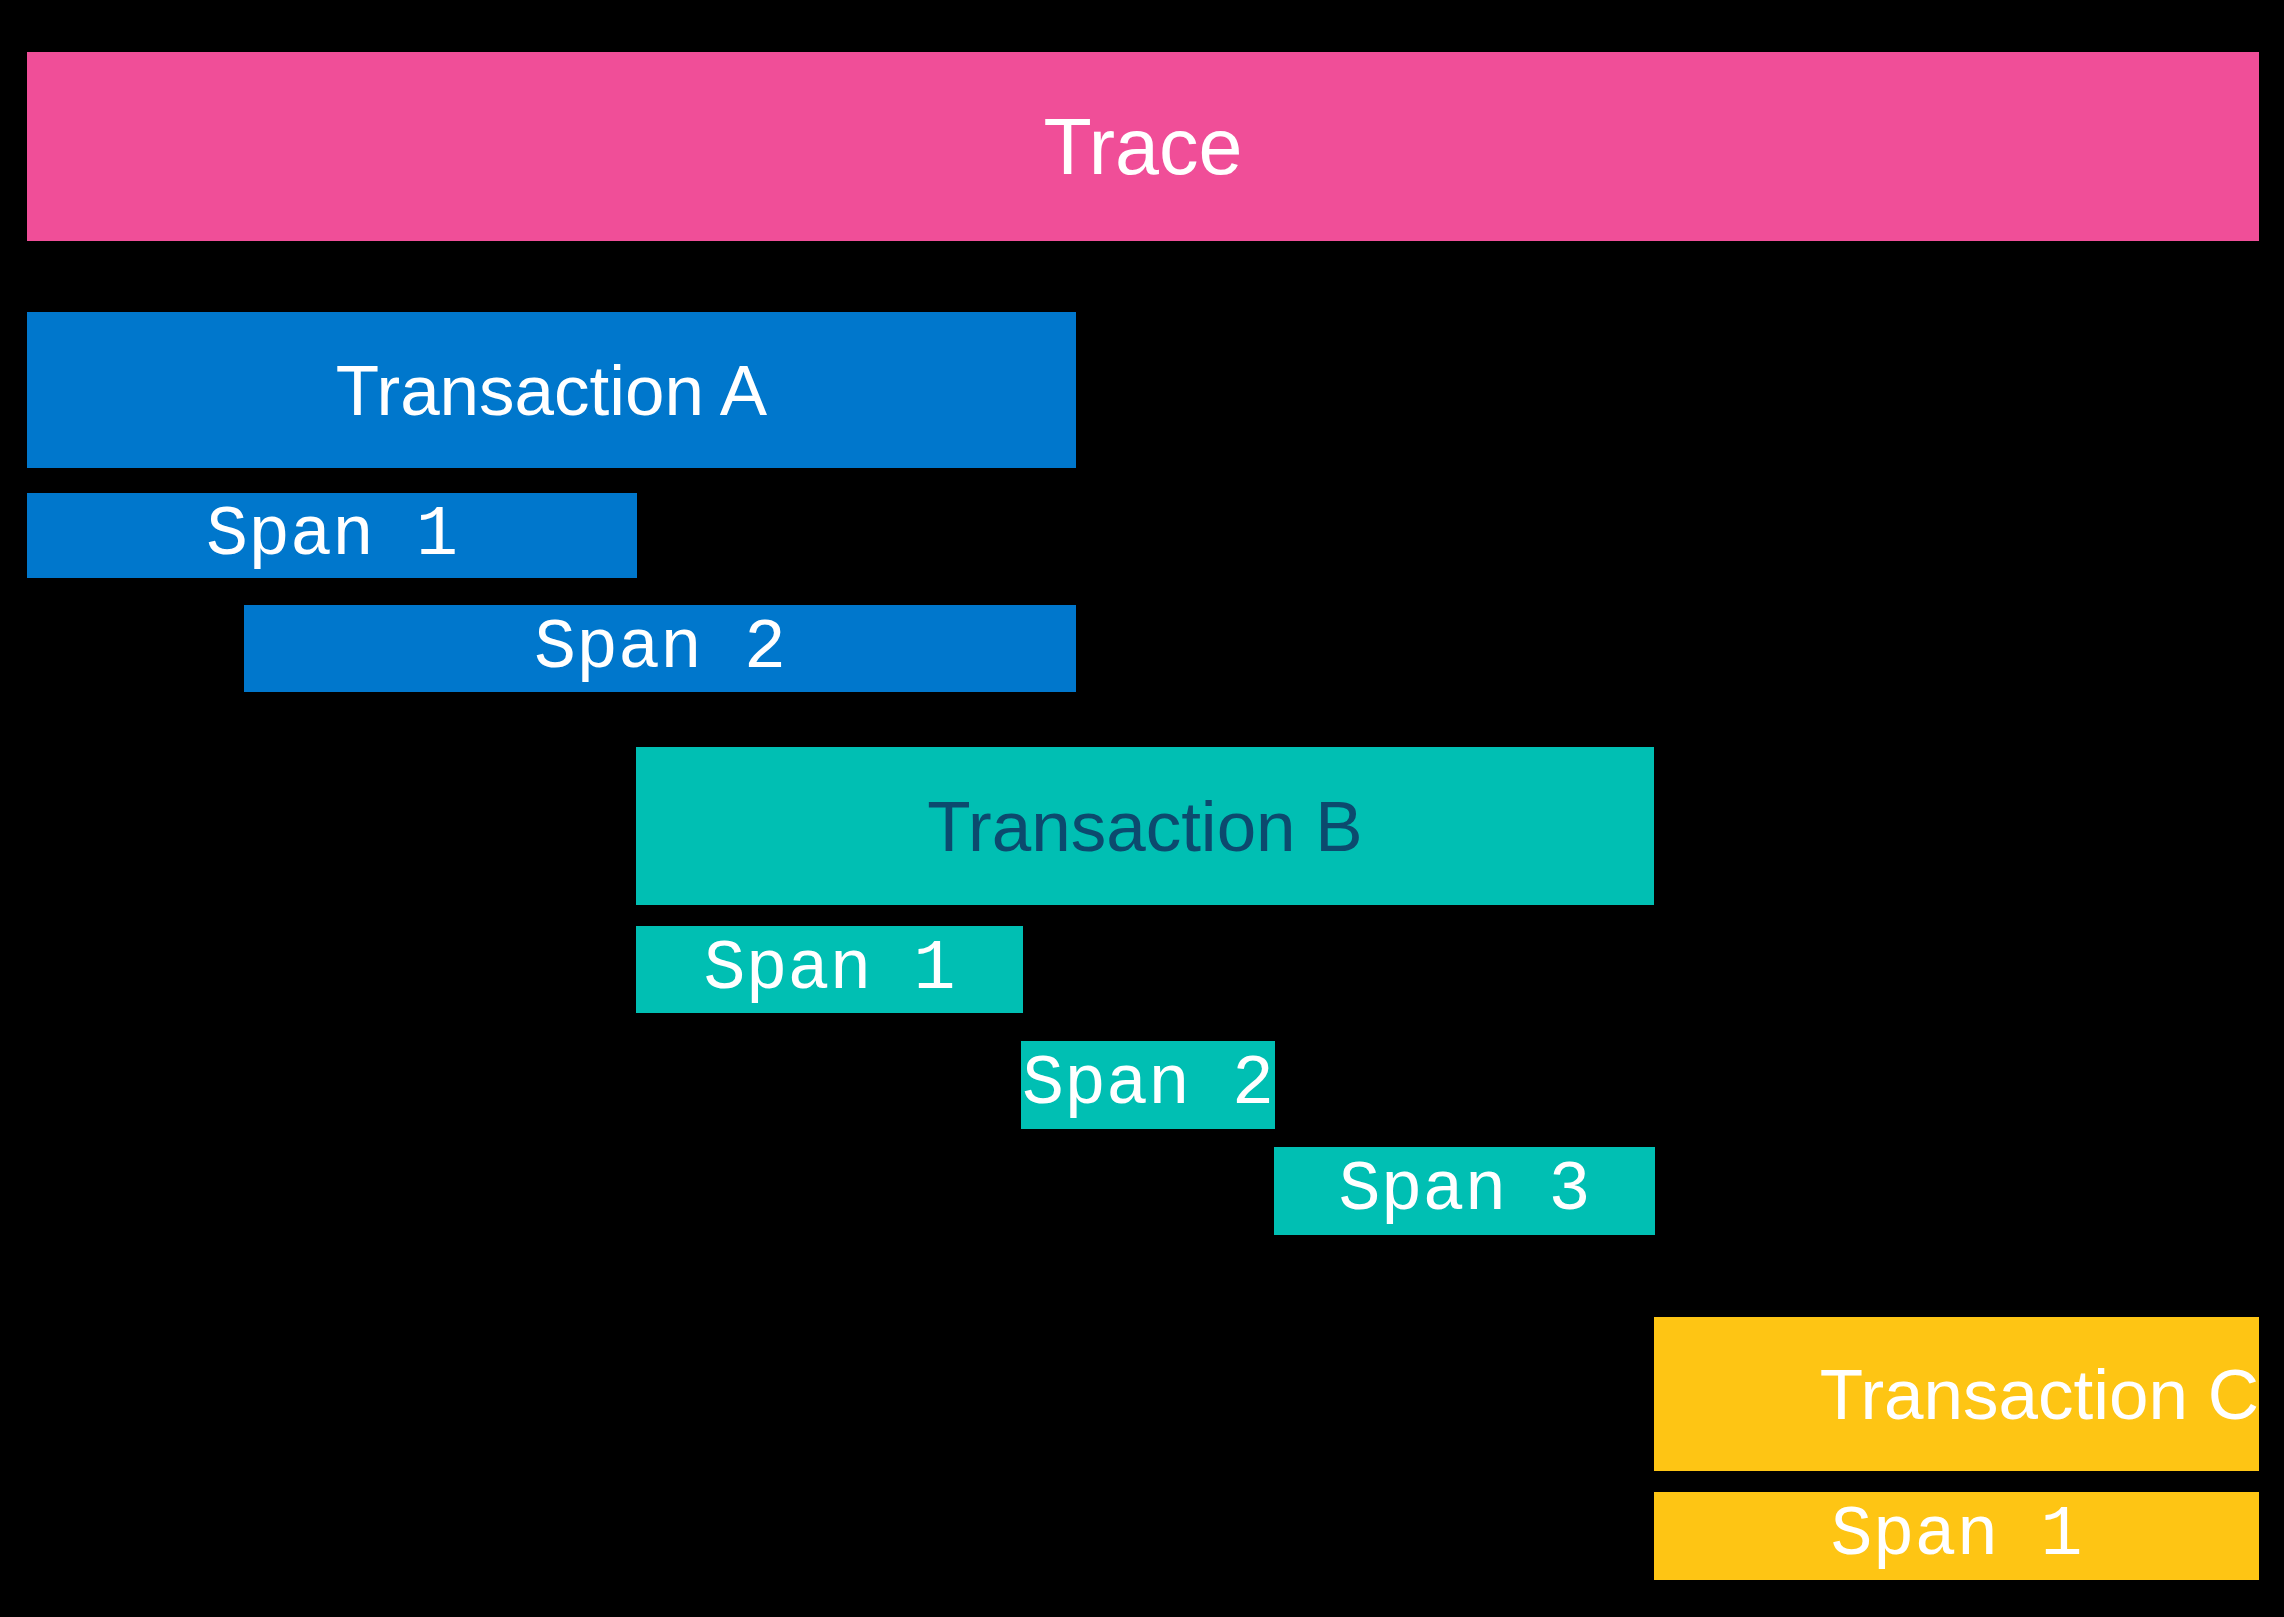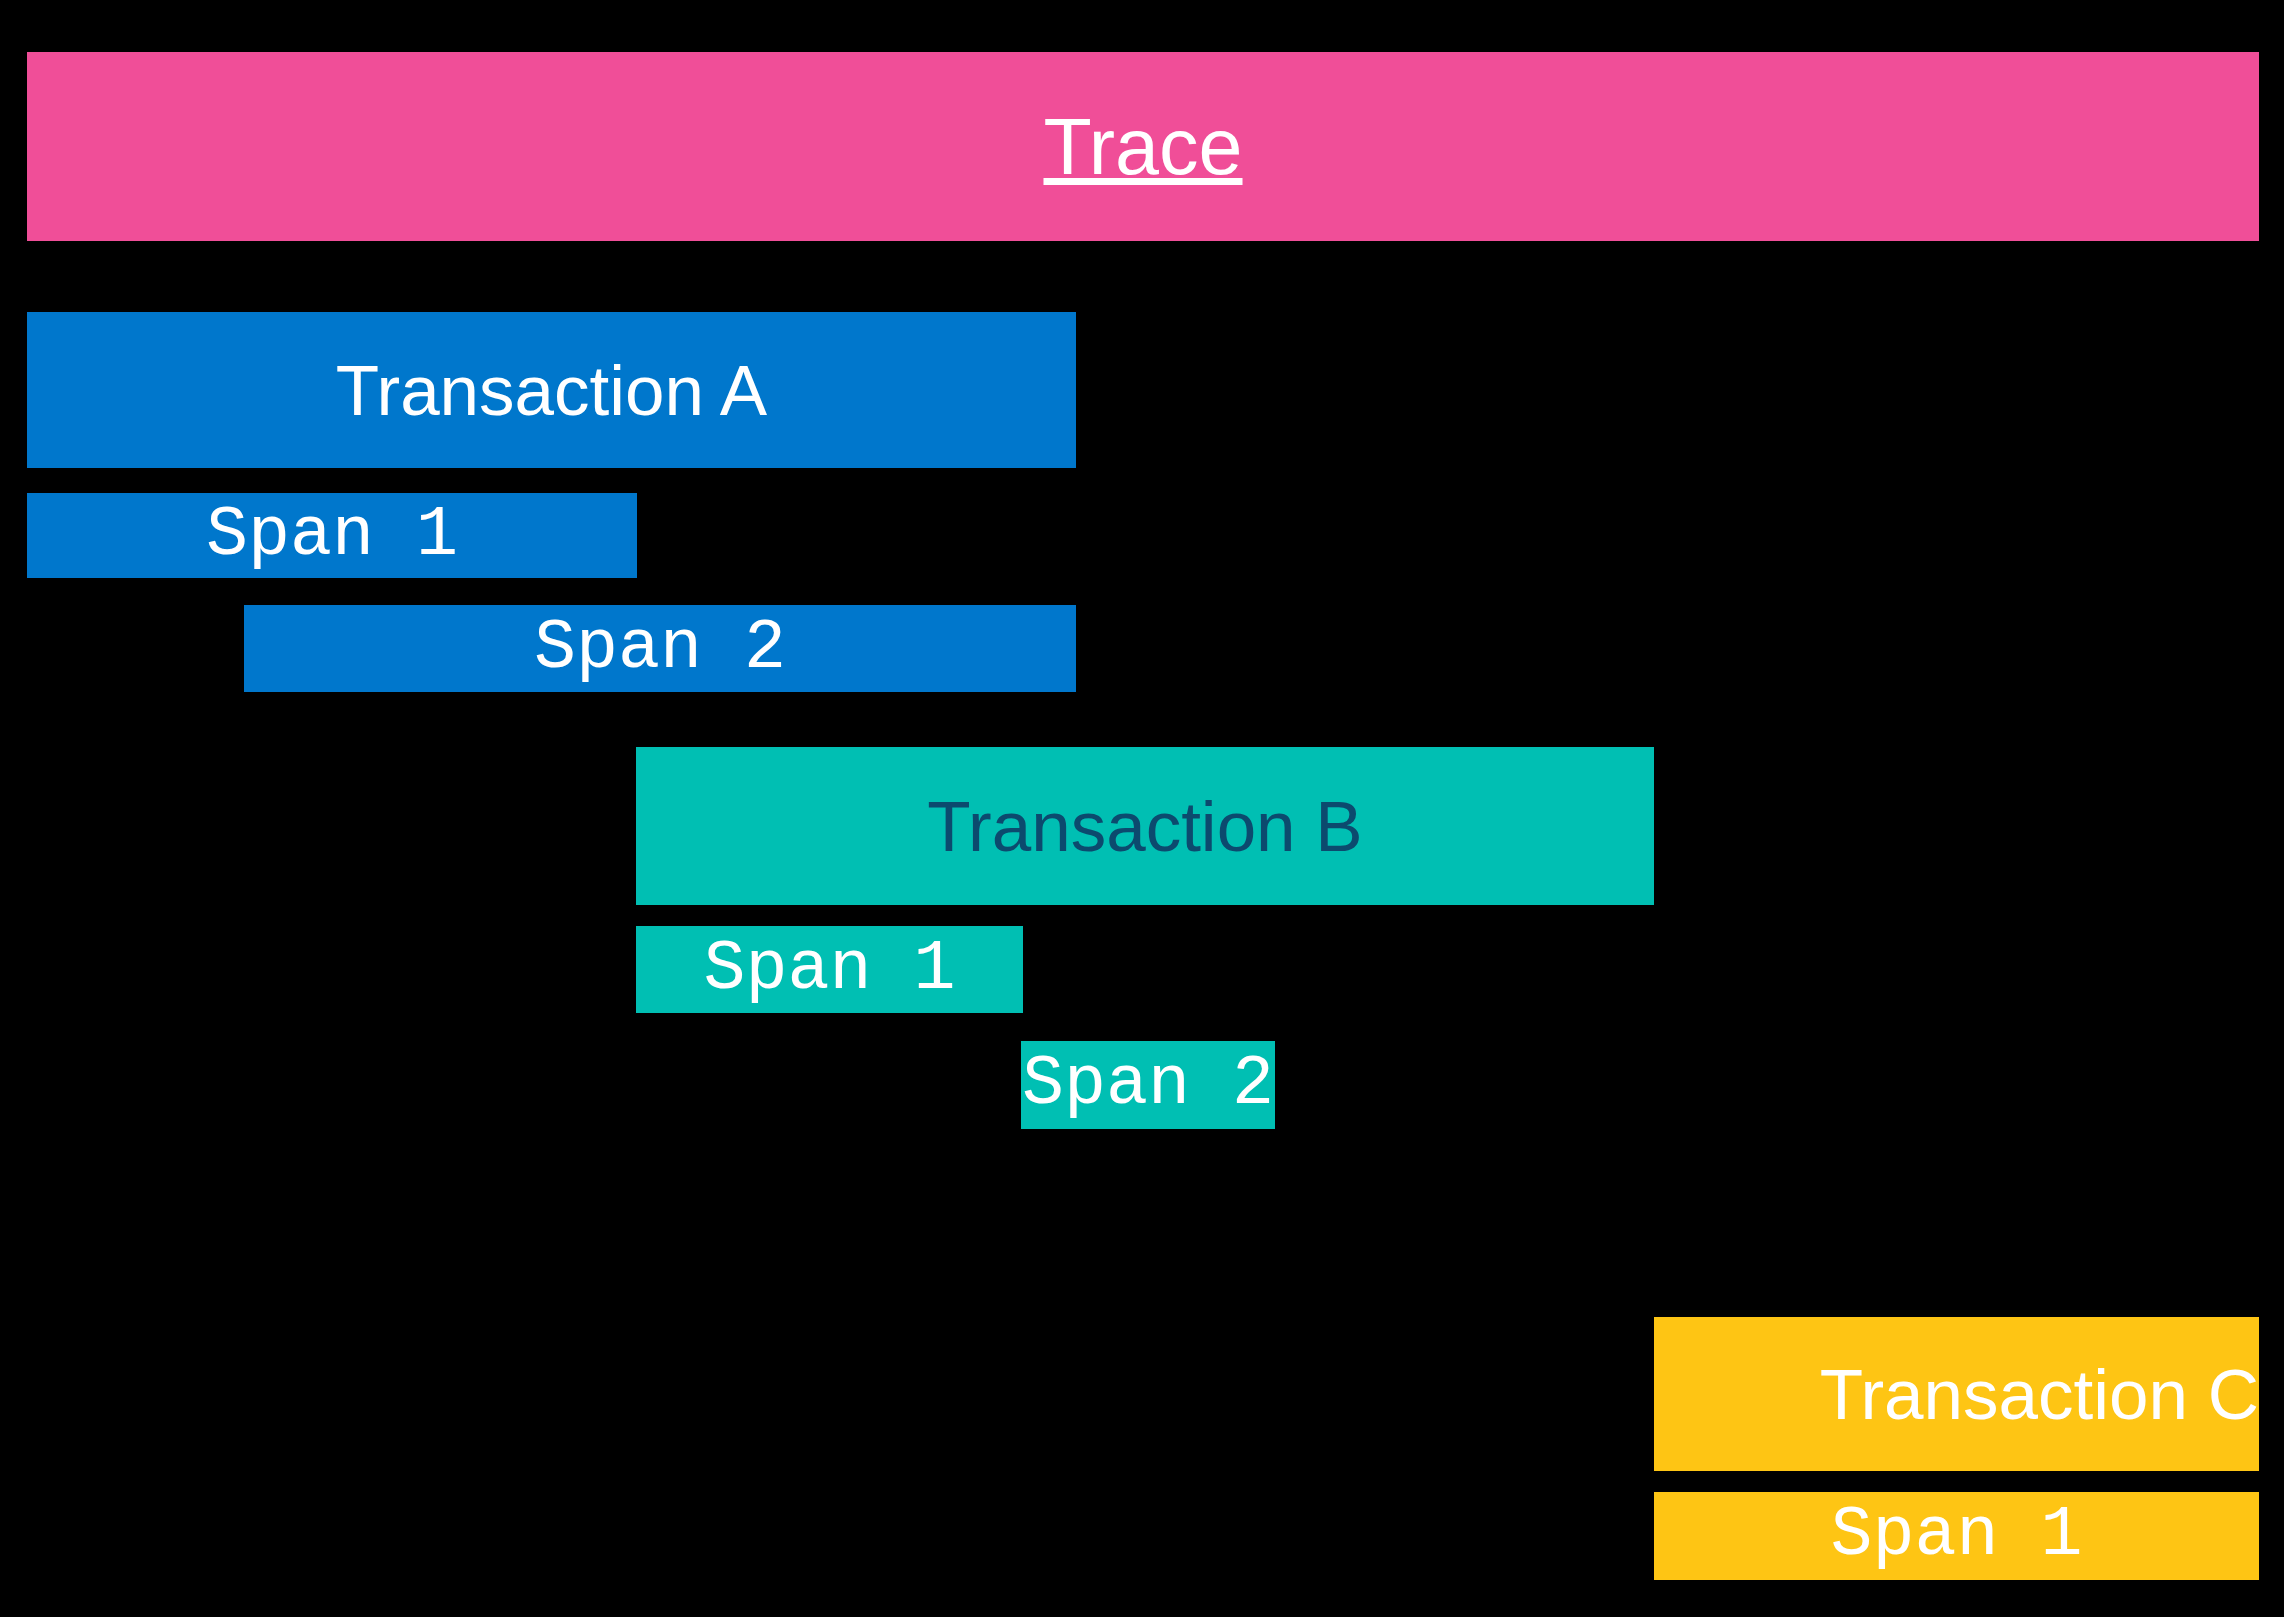--- a/index.html
+++ b/index.html
@@ -44,21 +44,21 @@
   .bar-tx-b-span-3 { left: 1274px; top: 1147px; width: 381px;  height: 88px; }
   .bar-tx-c        { left: 1654px; top: 1317px; width: 605px;  height: 154px; }
   .bar-tx-c-span-1 { left: 1654px; top: 1492px; width: 605px;  height: 88px; }
 </style>
 </head>
 <body>
 
 <div class="canvas" style="background: rgb(0, 0, 0);">
 
   <div class="bar lvl-trace bar-trace" style="background: rgb(240, 78, 152);">
-    <span class="label" style="color: rgb(255, 255, 255); text-decoration: underline;">Trace</span>
+    <span class="label" style="color: rgb(255, 255, 255);">Trace</span>
   </div>
 
   <div class="bar lvl-transaction bar-tx-a" style="background: rgb(0, 119, 204);">
     <span class="label" style="color: rgb(255, 255, 255);">Transaction A</span>
   </div>
 
   <div class="bar lvl-span bar-tx-a-span-1" style="background: rgb(0, 119, 204);">
     <span class="label" style="color: rgb(255, 255, 255);">Span 1</span>
   </div>
 
@@ -71,20 +71,23 @@
   </div>
 
   <div class="bar lvl-span bar-tx-b-span-1" style="background: rgb(0, 191, 179);">
     <span class="label" style="color: rgb(255, 255, 255);">Span 1</span>
   </div>
 
   <div class="bar lvl-span bar-tx-b-span-2" style="background: rgb(0, 191, 179);">
     <span class="label" style="color: rgb(255, 255, 255);">Span 2</span>
   </div>
 
+  <div class="bar lvl-span bar-tx-b-span-3" style="background: rgb(0, 191, 179);">
+    <span class="label" style="color: rgb(255, 255, 255);">Span 3</span>
+  </div>
 
   <div class="bar lvl-transaction bar-tx-c" style="background: rgb(254, 197, 20); justify-content: flex-end;">
     <span class="label" style="color: rgb(255, 255, 255);">Transaction C</span>
   </div>
 
   <div class="bar lvl-span bar-tx-c-span-1" style="background: rgb(254, 197, 20);">
     <span class="label" style="color: rgb(255, 255, 255);">Span 1</span>
   </div>
 
 </div>

